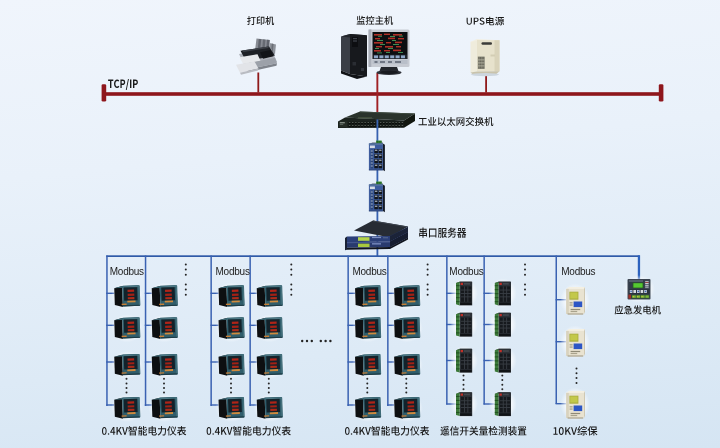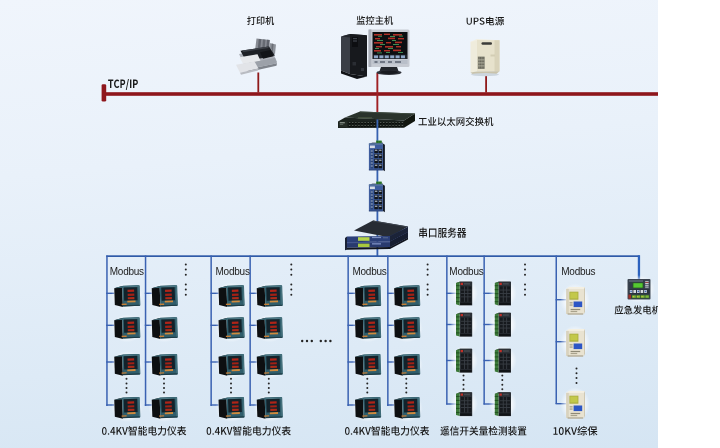--- a/index.html
+++ b/index.html
@@ -1,14 +1,14 @@
 <!DOCTYPE html>
 <html><head><meta charset="utf-8"><style>
 html,body{margin:0;padding:0;}
-#stage{position:relative;width:658px;height:448px;overflow:hidden;
+#stage{position:relative;width:720px;height:448px;overflow:hidden;
 background:linear-gradient(175deg,#f0f5fc 0%,#e9f1fa 35%,#ddeaf6 75%,#d5e5f3 100%);}
 svg{position:absolute;left:0;top:0;}
 </style></head>
 <body>
 <div id="stage">
 <svg width="720" height="448" viewBox="0 0 720 448">
 <defs>
 <radialGradient id="glow" cx="50%" cy="50%" r="50%">
  <stop offset="0%" stop-color="#ffffff" stop-opacity="0.95"></stop>
  <stop offset="60%" stop-color="#ffffff" stop-opacity="0.75"></stop>

